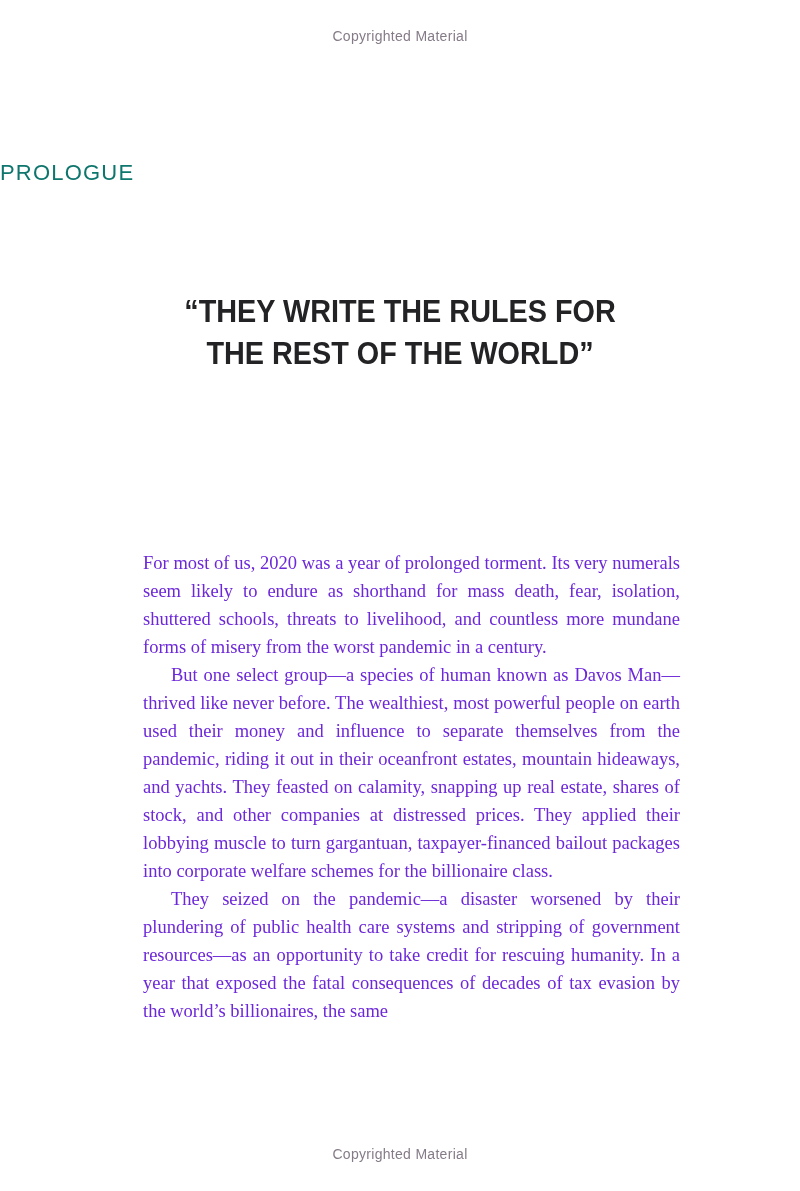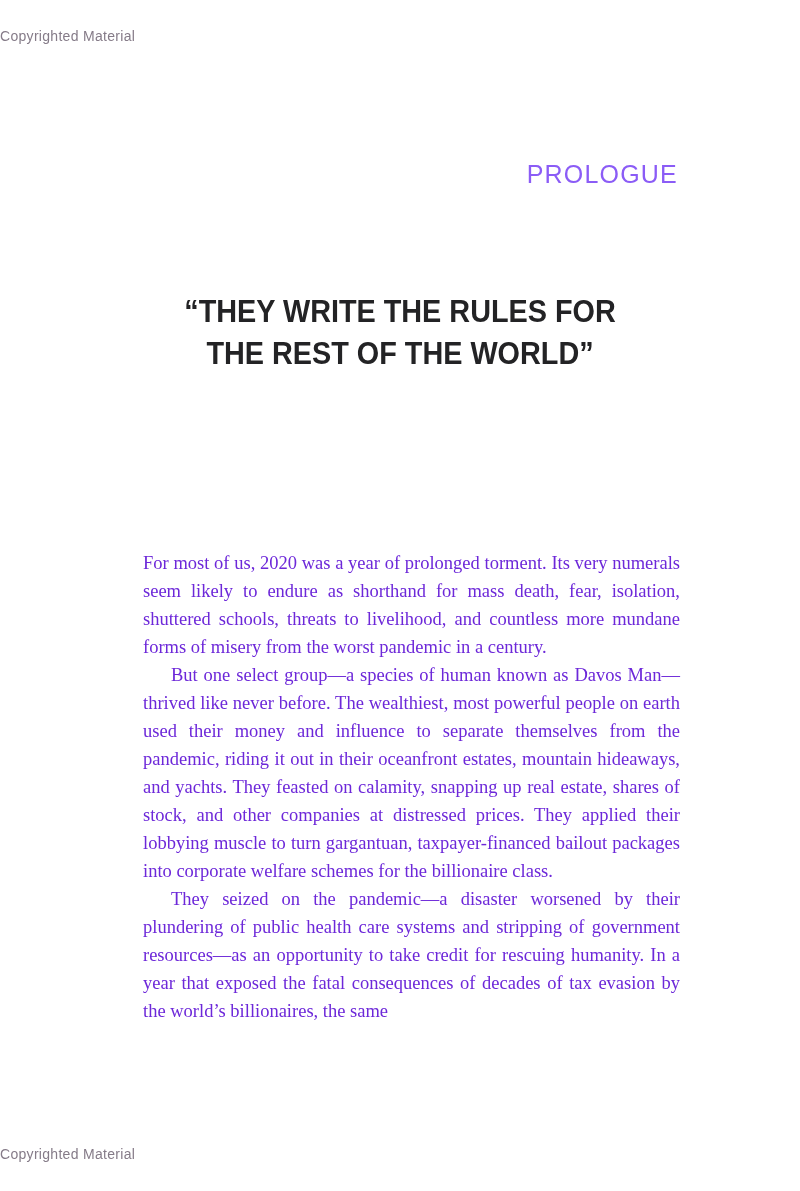--- a/index.html
+++ b/index.html
@@ -9,40 +9,40 @@
       width: 800px;
       height: 1191px;
       background: #ffffff;
       overflow: hidden;
       font-family: "Liberation Serif", serif;
     }
     .watermark {
       position: absolute;
       left: 0;
       width: 100%;
-      text-align: left;
+      text-align: center;
       font-family: "Liberation Sans", sans-serif;
       font-size: 14px;
       font-weight: 500;
       letter-spacing: 0.3px;
       color: #857b88;
     }
     .watermark.top { top: 28px; }
     .watermark.bottom { top: 1146px; }
     .section-label {
       position: absolute;
       top: 160px;
       left: 0;
       right: 122px;
-      text-align: right;
+      text-align: left;
       font-family: "Liberation Sans", sans-serif;
-      font-size: 25px;
+      font-size: 22px;
       font-weight: 400;
       letter-spacing: 1.2px;
-      color: #8b5cf6;
+      color: #0f766e;
     }
     .chapter-title {
       position: absolute;
       top: 290px;
       left: 0;
       width: 100%;
       text-align: center;
       font-family: "Liberation Sans", sans-serif;
       font-size: 32px;
       font-weight: 700;

